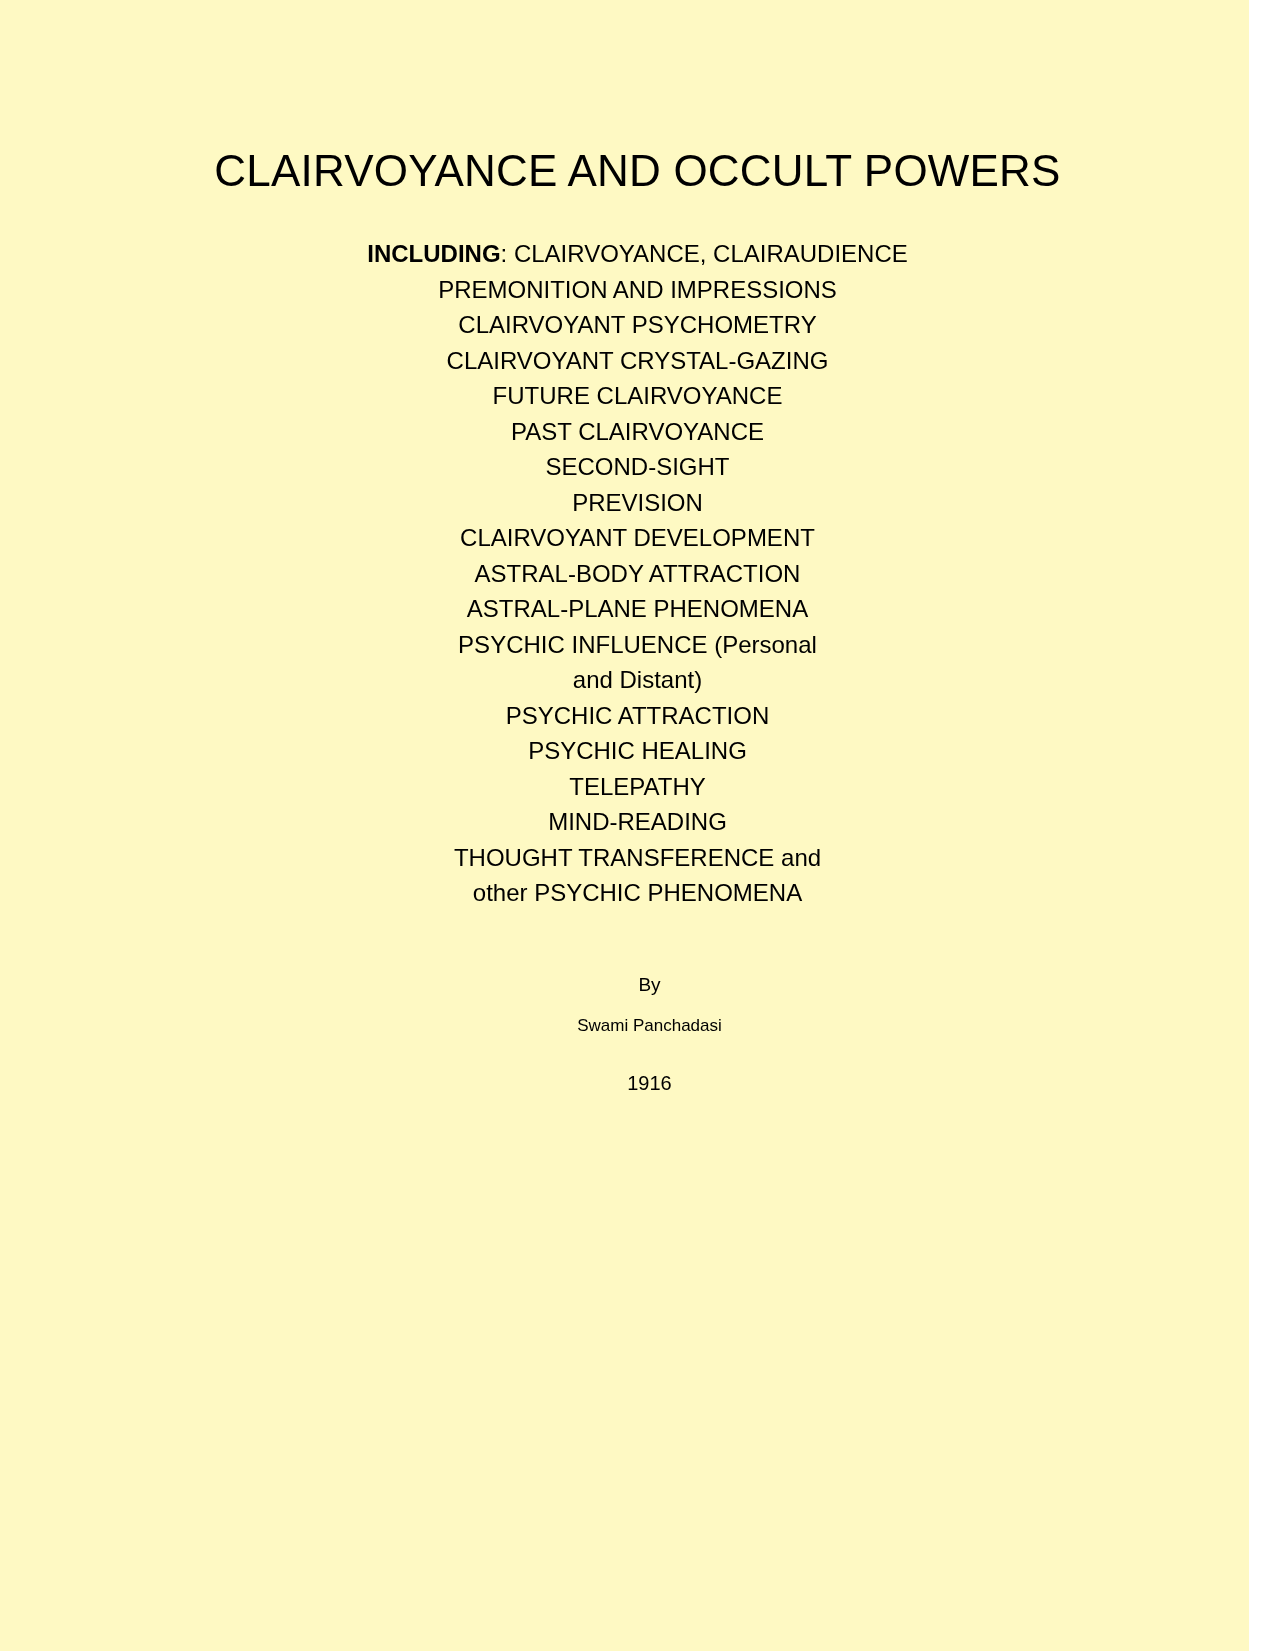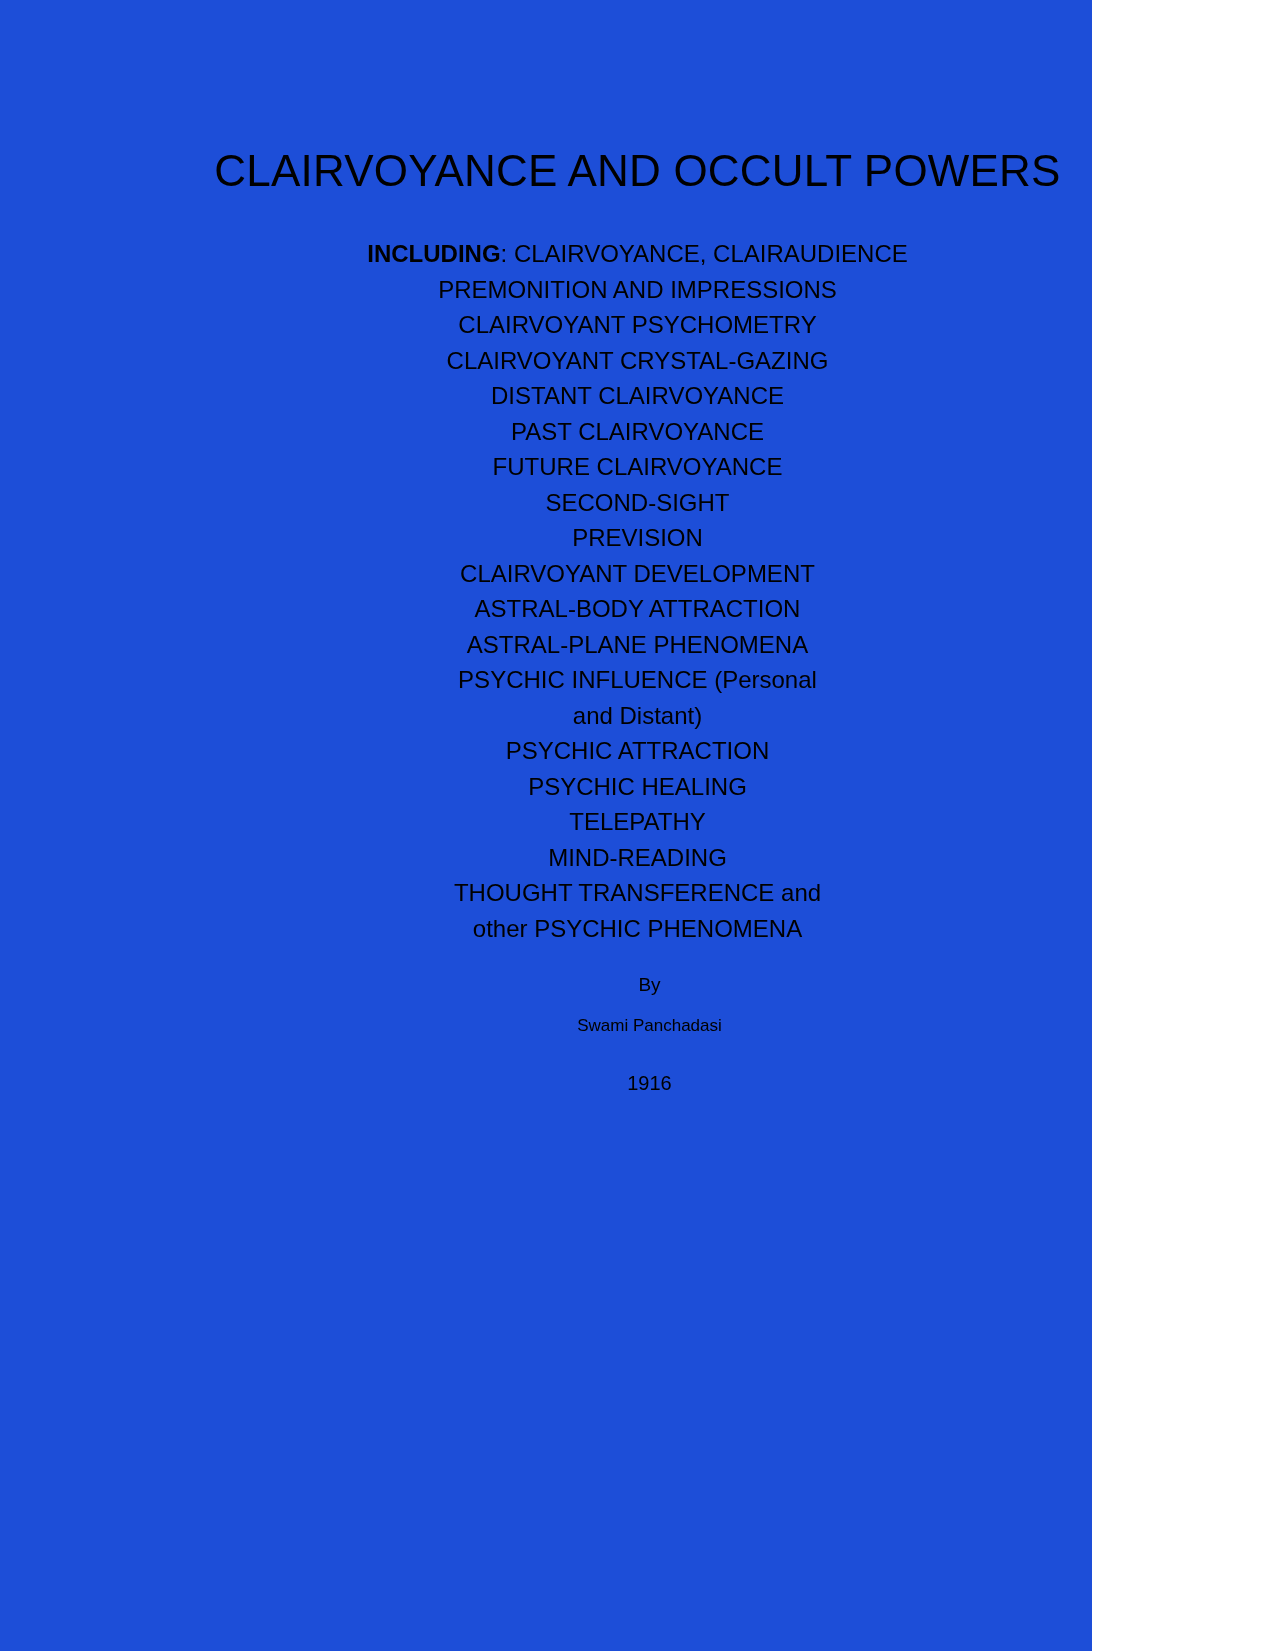--- a/index.html
+++ b/index.html
@@ -9,24 +9,24 @@
   }
   body {
     width: 1275px;
     height: 1651px;
     font-family: "Liberation Sans", sans-serif;
     color: #000000;
     overflow: hidden;
   }
   .page {
     position: relative;
-    width: 1092px;
+    width: 1249px;
     height: 1651px;
     box-sizing: border-box;
-    background: #1d4ed8;
+    background: #fef9c3;
   }
   .title {
     position: absolute;
     top: 118px;
     left: 0;
     width: 1275px;
     text-align: center;
     font-size: 44px;
     font-weight: 400;
     letter-spacing: 0.2px;
@@ -75,23 +75,22 @@
 
 <div class="page">
 
   <h1 class="title">CLAIRVOYANCE AND OCCULT POWERS</h1>
 
   <div class="subtitle-block">
     <div class="subtitle-line"><b>INCLUDING</b><span>: CLAIRVOYANCE, CLAIRAUDIENCE</span></div>
     <div class="subtitle-line">PREMONITION AND IMPRESSIONS</div>
     <div class="subtitle-line">CLAIRVOYANT PSYCHOMETRY</div>
     <div class="subtitle-line">CLAIRVOYANT CRYSTAL-GAZING</div>
-    <div class="subtitle-line">DISTANT CLAIRVOYANCE</div>
+    <div class="subtitle-line">FUTURE CLAIRVOYANCE</div>
     <div class="subtitle-line">PAST CLAIRVOYANCE</div>
-    <div class="subtitle-line">FUTURE CLAIRVOYANCE</div>
     <div class="subtitle-line">SECOND-SIGHT</div>
     <div class="subtitle-line">PREVISION</div>
     <div class="subtitle-line">CLAIRVOYANT DEVELOPMENT</div>
     <div class="subtitle-line">ASTRAL-BODY ATTRACTION</div>
     <div class="subtitle-line">ASTRAL-PLANE PHENOMENA</div>
     <div class="subtitle-line">PSYCHIC INFLUENCE (Personal</div>
     <div class="subtitle-line">and Distant)</div>
     <div class="subtitle-line">PSYCHIC ATTRACTION</div>
     <div class="subtitle-line">PSYCHIC HEALING</div>
     <div class="subtitle-line">TELEPATHY</div>

